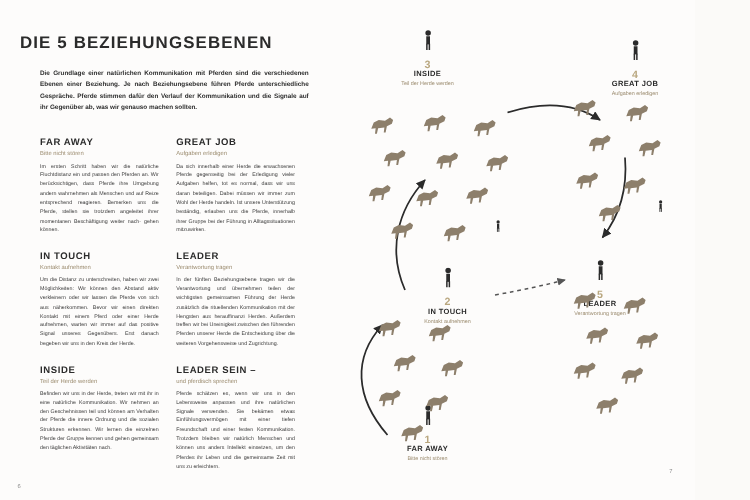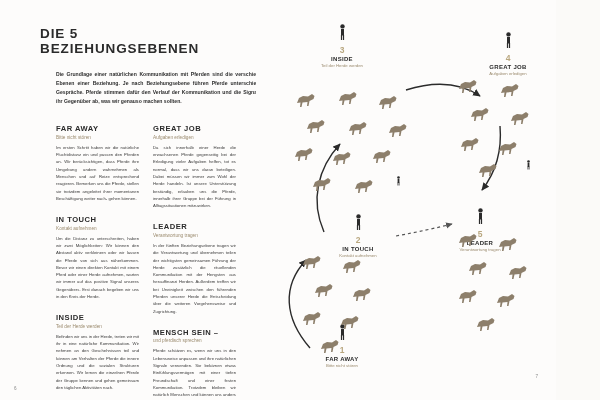--- a/index.html
+++ b/index.html
@@ -21,21 +21,21 @@
     display: flex;
   }
   .page {
     position: relative;
     height: 400px;
     box-sizing: border-box;
   }
   .page-left {
     width: 256px;
     background: #fdfcfb;
-    padding: 26px 20px 0 40px;
+    padding: 26px 20px 0 16px;
   }
   .page-right {
     width: 300px;
     background: #fdfcfb;
     padding: 18px 14px 0 10px;
   }
   .gutter {
     position: absolute;
     left: 299px;
     top: 0;
@@ -175,21 +175,21 @@
           <h2>GREAT JOB</h2>
           <div class="sub">Aufgaben erledigen</div>
           <p>Da sich innerhalb einer Herde die erwachsenen Pferde gegenseitig bei der Erledigung vieler Aufgaben helfen, tot es normal, dass wir uns daran beteiligen. Dabei müssen wir immer zum Wohl der Herde handeln. Ist unsere Unterstützung beständig, erlauben uns die Pferde, innerhalb ihrer Gruppe bei der Führung in Alltagssituationen mitzuwirken.</p>
         </div>
         <div class="sec">
           <h2>LEADER</h2>
           <div class="sub">Verantwortung tragen</div>
           <p>In der fünften Beziehungsebene tragen wir die Verantwortung und übernehmen teilen der wichtigsten gemeinsamen Führung der Herde zusätzlich die rituellenden Kommunikation mit der Hengsten aus herauffinanzi Herden. Außerdem treffen wir bei Uneinigkeit zwischen den führenden Pferden unserer Herde die Entscheidung über die weiteren Vorgehensweise und Zugrichtung.</p>
         </div>
         <div class="sec">
-          <h2>MENSCH SEIN –</h2>
+          <h2>LEADER SEIN –</h2>
           <div class="sub">und pferdisch sprechen</div>
           <p>Pferde schätzen es, wenn wir uns in den Lebensweise anpassen und ihre natürlichen Signale verwenden. Sie bekämen etwas Einfühlungsvermögen mit einer tiefen Freundschaft und einer festen Kommunikation. Trotzdem bleiben wir natürlich Menschen und können uns anders Intellekt einsetzen, um den Pferdes ihr Leben und die gemeinsame Zeit mit uns zu erleichtern.</p>
         </div>
       </div>
     </div>
 
     <div class="folio folio-left">6</div>
   </div>
 
   <div class="gutter"></div>

